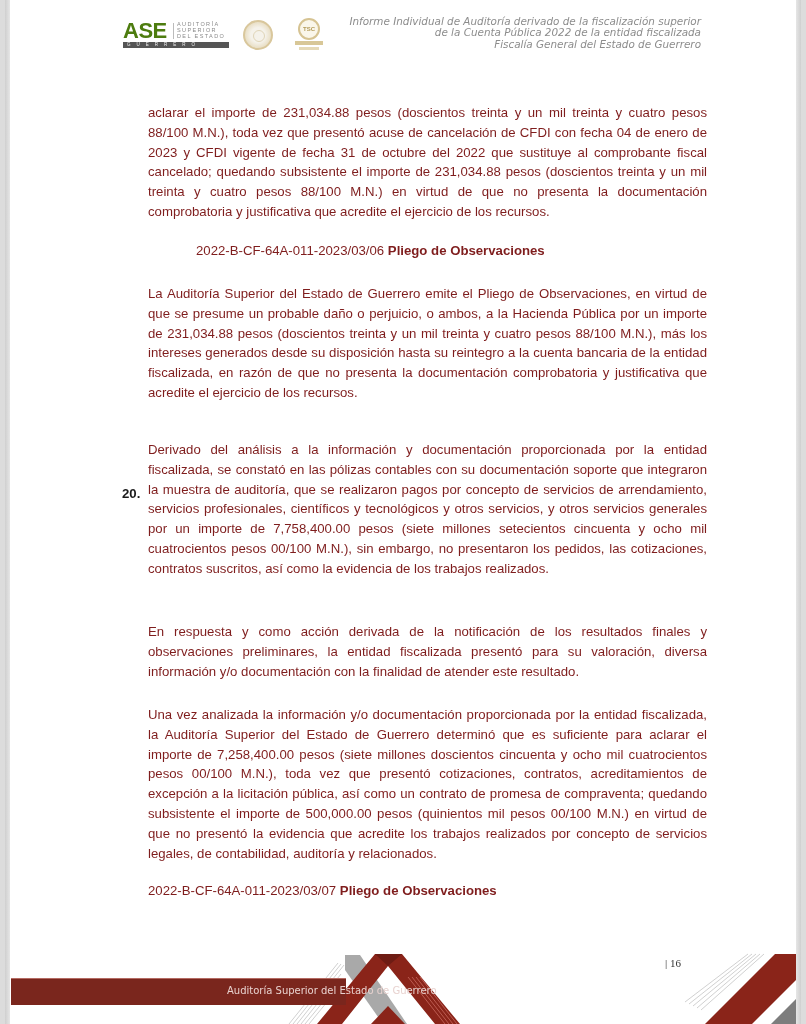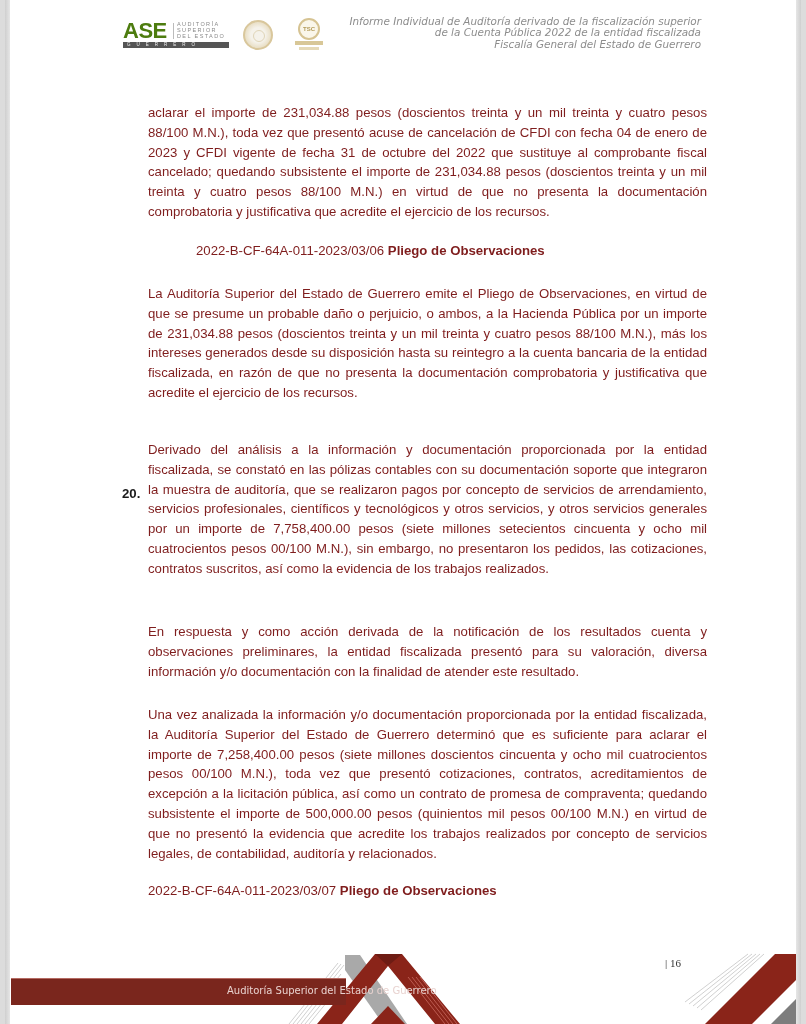--- a/index.html
+++ b/index.html
@@ -76,21 +76,21 @@
   <div class="para" style="top:241px;margin-left:48px;">
     <span>2022-B-CF-64A-011-2023/03/06</span>
     <b>Pliego de Observaciones</b>
   </div>
 
   <div class="para" style="top:284px;">La Auditoría Superior del Estado de Guerrero emite el Pliego de Observaciones, en virtud de que se presume un probable daño o perjuicio, o ambos, a la Hacienda Pública por un importe de 231,034.88 pesos (doscientos treinta y un mil treinta y cuatro pesos 88/100 M.N.), más los intereses generados desde su disposición hasta su reintegro a la cuenta bancaria de la entidad fiscalizada, en razón de que no presenta la documentación comprobatoria y justificativa que acredite el ejercicio de los recursos.</div>
 
   <div class="item-num" style="top:440px;margin-top:44px;">20.</div>
   <div class="para" style="top:440px;">Derivado del análisis a la información y documentación proporcionada por la entidad fiscalizada, se constató en las pólizas contables con su documentación soporte que integraron la muestra de auditoría, que se realizaron pagos por concepto de servicios de arrendamiento, servicios profesionales, científicos y tecnológicos y otros servicios, y otros servicios generales por un importe de 7,758,400.00 pesos (siete millones setecientos cincuenta y ocho mil cuatrocientos pesos 00/100 M.N.), sin embargo, no presentaron los pedidos, las cotizaciones, contratos suscritos, así como la evidencia de los trabajos realizados.</div>
 
-  <div class="para" style="top:622px;">En respuesta y como acción derivada de la notificación de los resultados cuenta y observaciones preliminares, la entidad fiscalizada presentó para su valoración, diversa información y/o documentación con la finalidad de atender este resultado.</div>
+  <div class="para" style="top:622px;">En respuesta y como acción derivada de la notificación de los resultados finales y observaciones preliminares, la entidad fiscalizada presentó para su valoración, diversa información y/o documentación con la finalidad de atender este resultado.</div>
 
   <div class="para" style="top:705px;">Una vez analizada la información y/o documentación proporcionada por la entidad fiscalizada, la Auditoría Superior del Estado de Guerrero determinó que es suficiente para aclarar el importe de 7,258,400.00 pesos (siete millones doscientos cincuenta y ocho mil cuatrocientos pesos 00/100 M.N.), toda vez que presentó cotizaciones, contratos, acreditamientos de excepción a la licitación pública, así como un contrato de promesa de compraventa; quedando subsistente el importe de 500,000.00 pesos (quinientos mil pesos 00/100 M.N.) en virtud de que no presentó la evidencia que acredite los trabajos realizados por concepto de servicios legales, de contabilidad, auditoría y relacionados.</div>
 
   <div class="para" style="top:881px;">
     <span>2022-B-CF-64A-011-2023/03/07</span>
     <b>Pliego de Observaciones</b>
   </div>
 
   <svg class="deco" width="796" height="1024" viewBox="0 0 796 1024">
 

